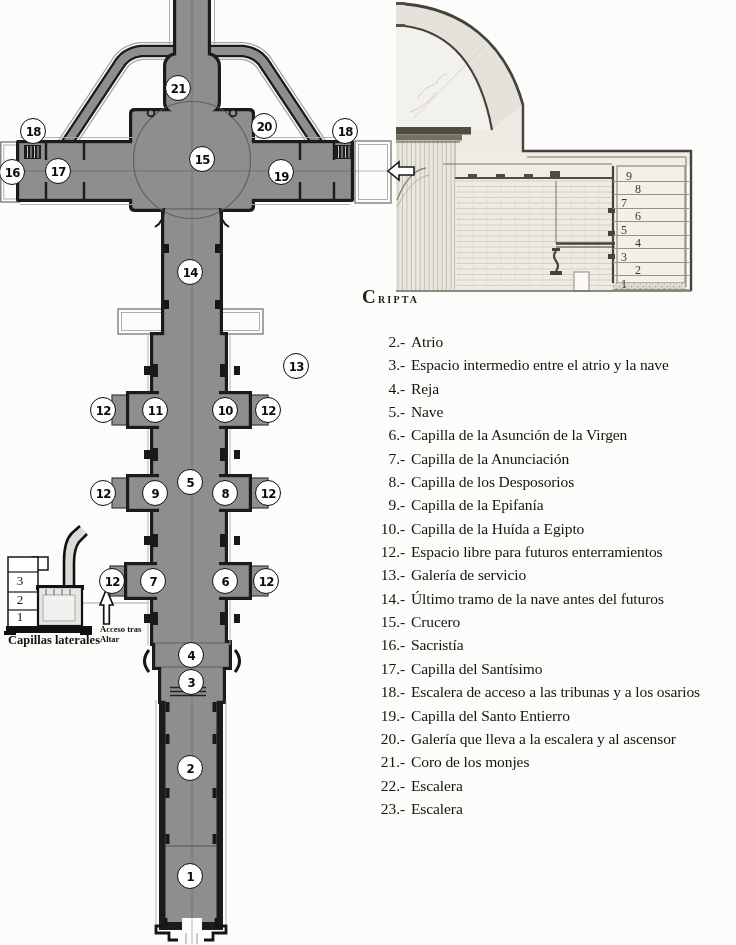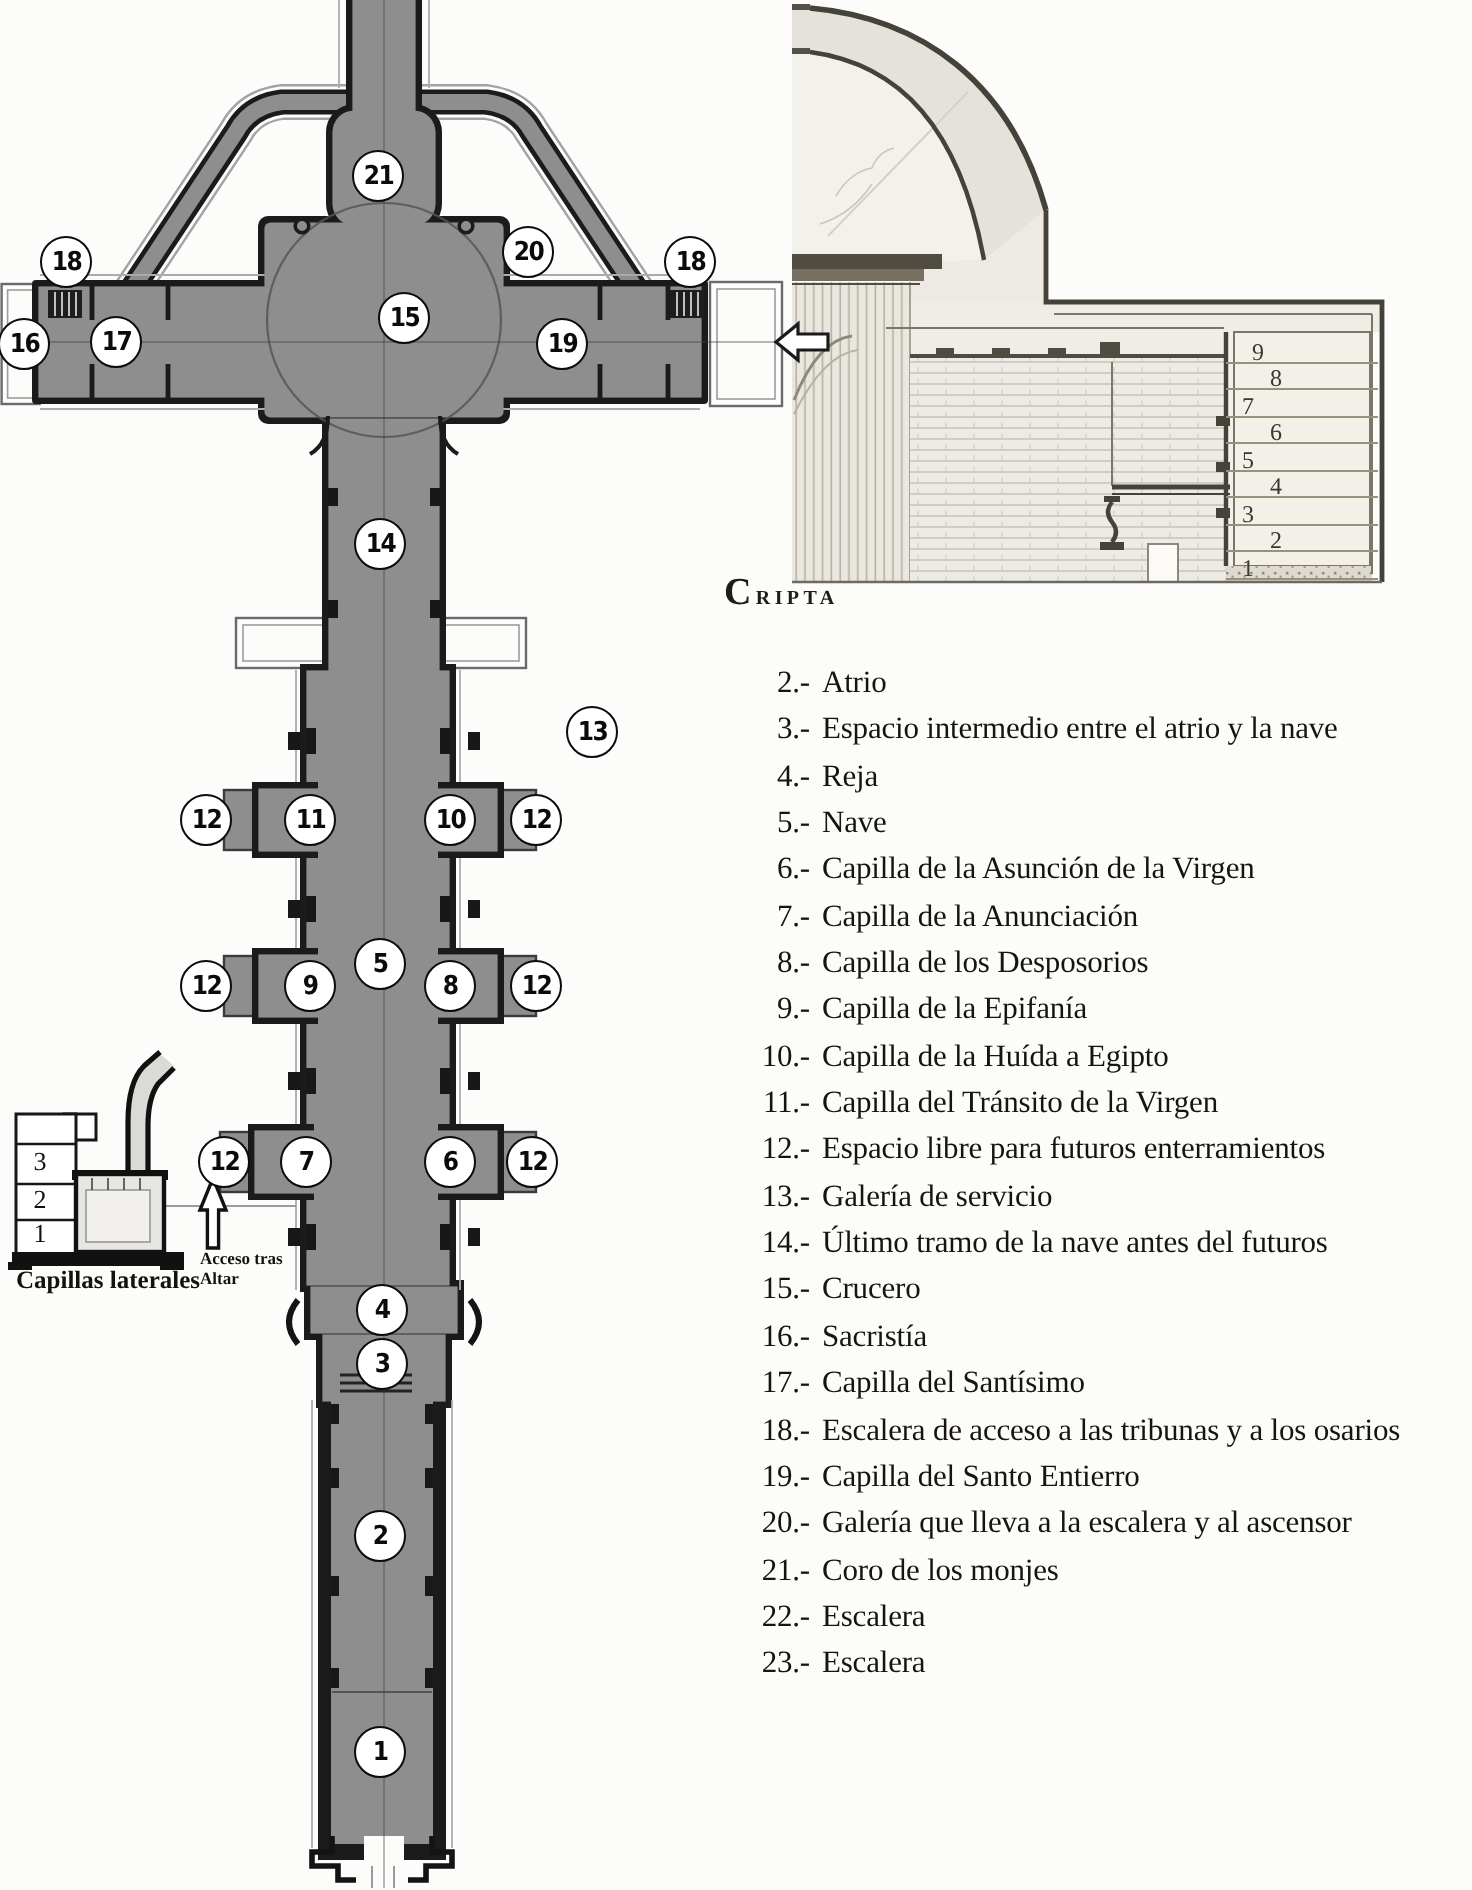--- a/index.html
+++ b/index.html
@@ -388,30 +388,30 @@
   <div id="badge-layer">
       <div class="badge" style="left: 33px; top: 131px;">
         <span>18</span>
       </div>
       <div class="badge" style="left: 12px; top: 172px;">
         <span>16</span>
       </div>
       <div class="badge" style="left: 58px; top: 171px;">
         <span>17</span>
       </div>
-      <div class="badge" style="left: 189px; top: 88px;">
+      <div class="badge" style="left: 178px; top: 88px;">
         <span>21</span>
       </div>
       <div class="badge" style="left: 264px; top: 126px;">
         <span>20</span>
       </div>
       <div class="badge" style="left: 202px; top: 159px;">
         <span>15</span>
       </div>
-      <div class="badge" style="left: 281px; top: 172px;">
+      <div class="badge" style="left: 281px; top: 172px; align-items: flex-end;">
         <span>19</span>
       </div>
       <div class="badge" style="left: 345px; top: 131px;">
         <span>18</span>
       </div>
       <div class="badge" style="left: 190px; top: 272px;">
         <span>14</span>
       </div>
       <div class="badge" style="left: 247px; top: 366px; margin-left: 36px;">
         <span>13</span>
@@ -503,21 +503,20 @@
   <div id="legend">
       <div class="lrow"><span class="lno">2.-</span><span class="llab">Atrio</span></div>
       <div class="lrow"><span class="lno">3.-</span><span class="llab">Espacio intermedio entre el atrio y la nave</span></div>
       <div class="lrow"><span class="lno">4.-</span><span class="llab">Reja</span></div>
       <div class="lrow"><span class="lno">5.-</span><span class="llab">Nave</span></div>
       <div class="lrow"><span class="lno">6.-</span><span class="llab">Capilla de la Asunción de la Virgen</span></div>
       <div class="lrow"><span class="lno">7.-</span><span class="llab">Capilla de la Anunciación</span></div>
       <div class="lrow"><span class="lno">8.-</span><span class="llab">Capilla de los Desposorios</span></div>
       <div class="lrow"><span class="lno">9.-</span><span class="llab">Capilla de la Epifanía</span></div>
       <div class="lrow"><span class="lno">10.-</span><span class="llab">Capilla de la Huída a Egipto</span></div>
-      <div class="lrow"><span class="lno">11.-</span><span class="llab">Capilla del Tránsito de la Virgen</span></div>
       <div class="lrow"><span class="lno">12.-</span><span class="llab">Espacio libre para futuros enterramientos</span></div>
       <div class="lrow"><span class="lno">13.-</span><span class="llab">Galería de servicio</span></div>
       <div class="lrow"><span class="lno">14.-</span><span class="llab">Último tramo de la nave antes del futuros</span></div>
       <div class="lrow"><span class="lno">15.-</span><span class="llab">Crucero</span></div>
       <div class="lrow"><span class="lno">16.-</span><span class="llab">Sacristía</span></div>
       <div class="lrow"><span class="lno">17.-</span><span class="llab">Capilla del Santísimo</span></div>
       <div class="lrow"><span class="lno">18.-</span><span class="llab">Escalera de acceso a las tribunas y a los osarios</span></div>
       <div class="lrow"><span class="lno">19.-</span><span class="llab">Capilla del Santo Entierro</span></div>
       <div class="lrow"><span class="lno">20.-</span><span class="llab">Galería que lleva a la escalera y al ascensor</span></div>
       <div class="lrow"><span class="lno">21.-</span><span class="llab">Coro de los monjes</span></div>

